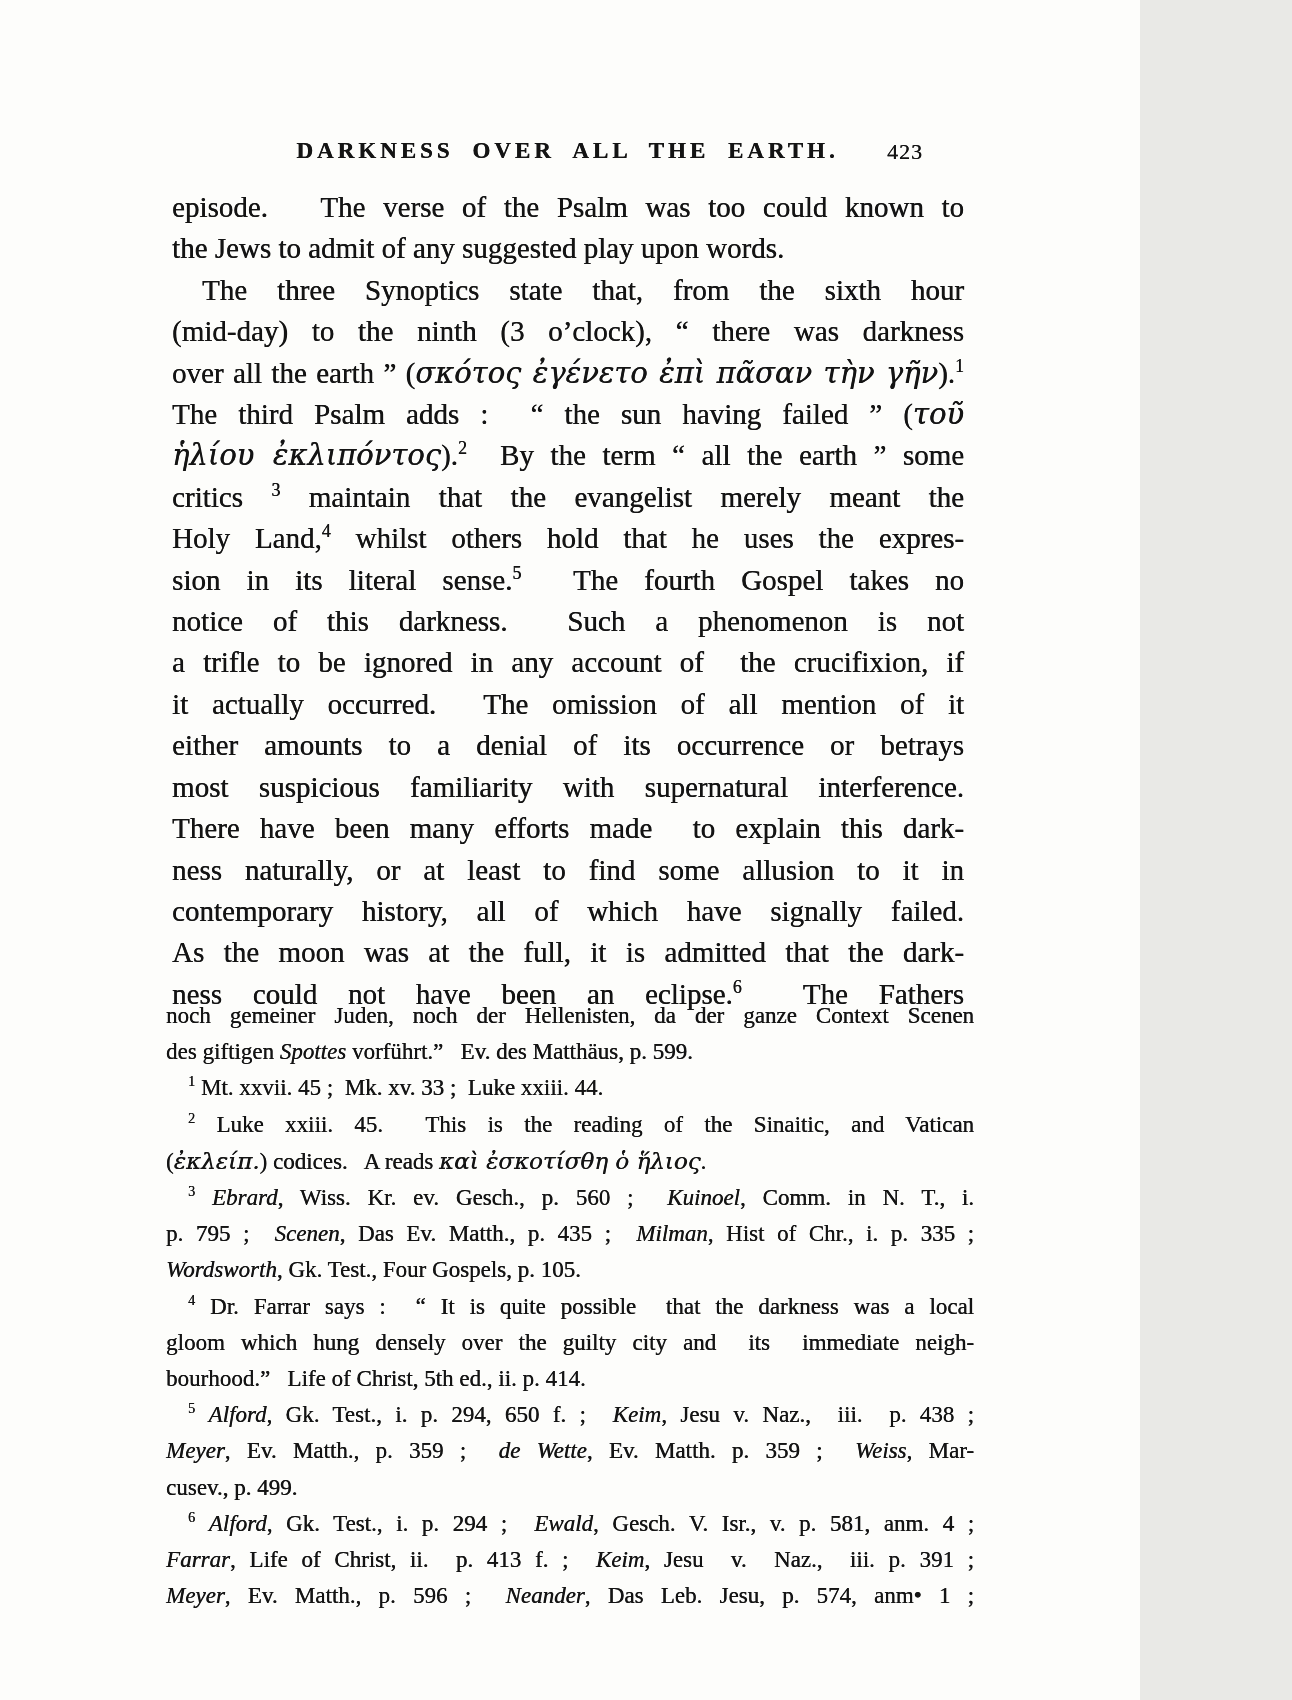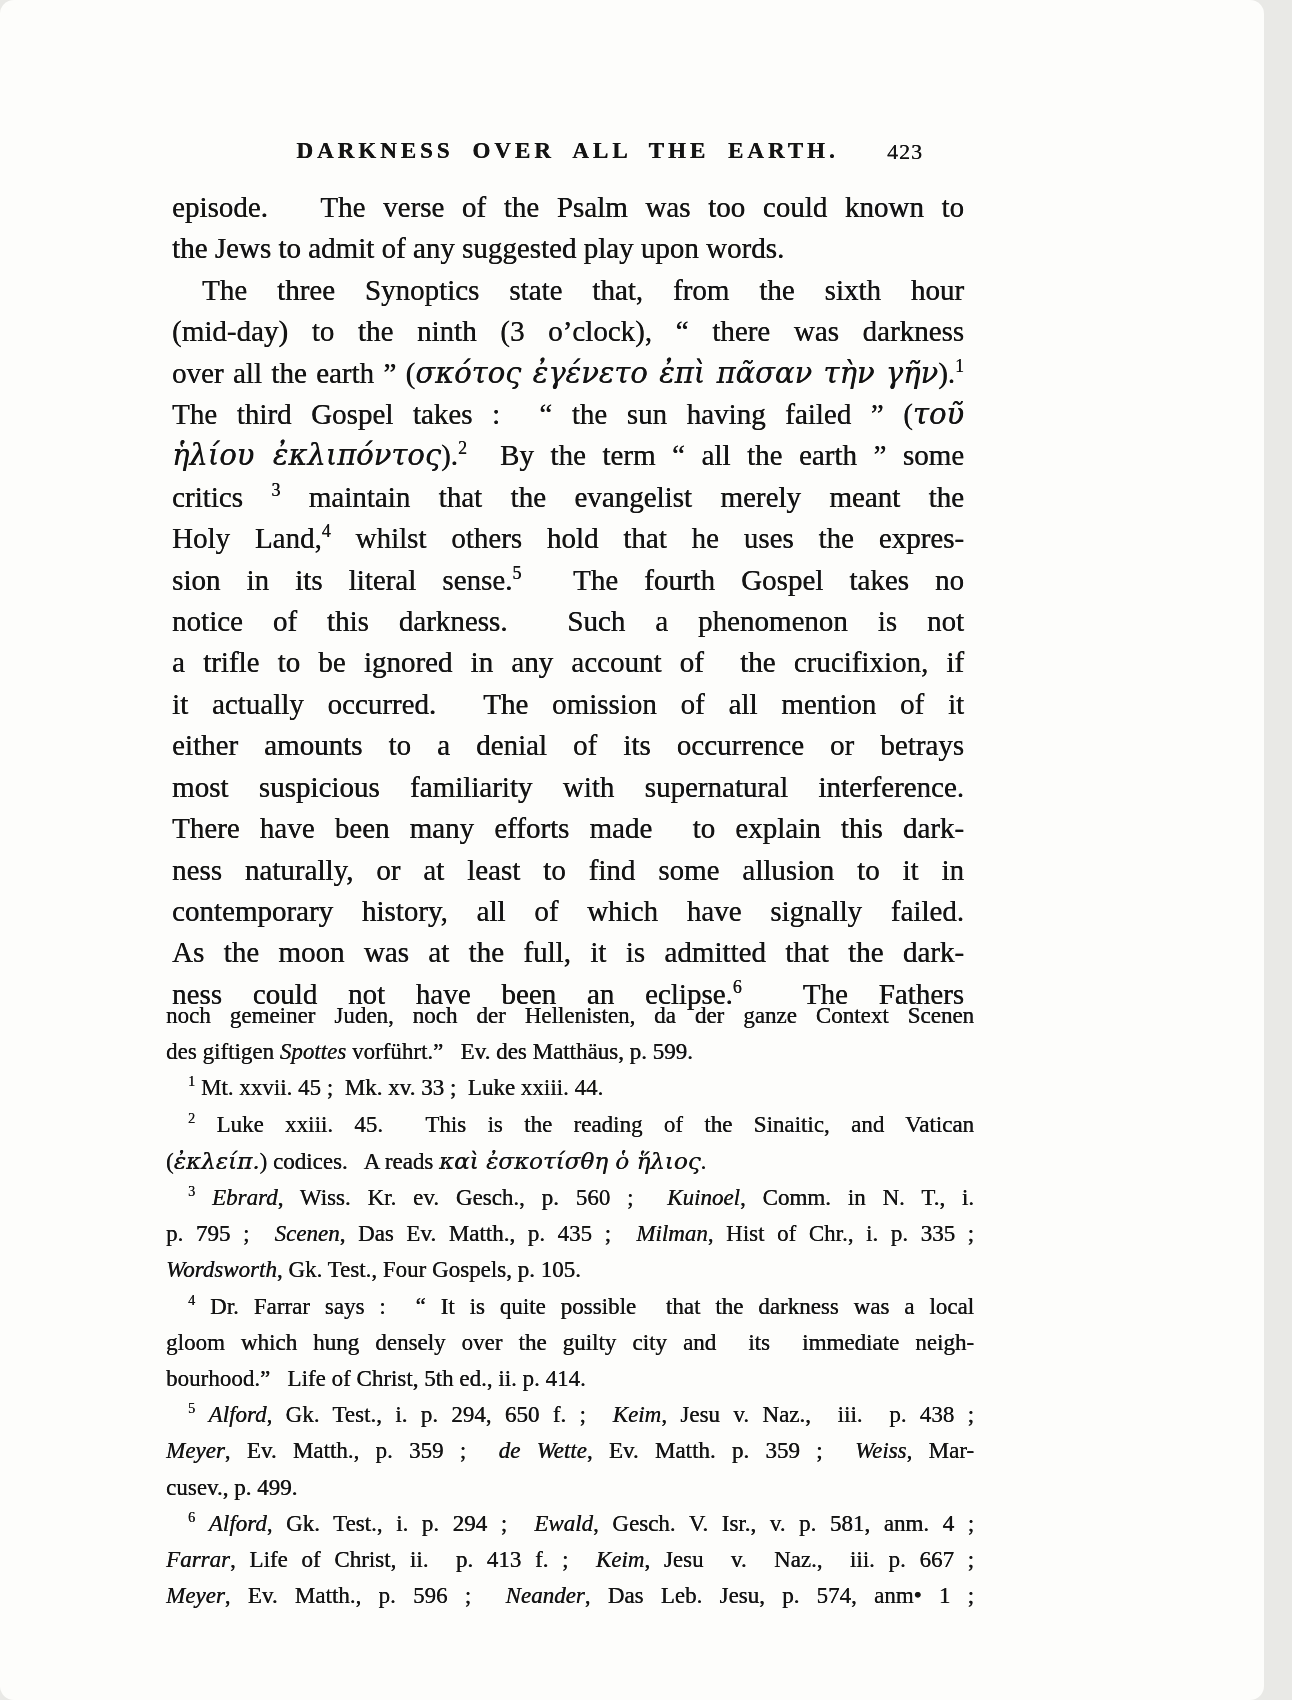--- a/index.html
+++ b/index.html
@@ -1,23 +1,22 @@
 <!DOCTYPE html>
 <html style="--paper: #fdfdfb; --ink: #141414;"><head>
 <meta charset="utf-8">
 <style>
   :root { --paper:#fdfdfb; --ink:#141414; }
   html,body { margin:0; padding:0; background:#e9e9e6; }
   .page {
-    position:relative; width:1264px; height:1700px;
+    position:relative; width:1140px; height:1700px;
     background:var(--paper); color:var(--ink);
     font-family:"Liberation Serif", serif;
     overflow:hidden;
     text-shadow:0.35px 0 0 currentColor;
-    border-radius:14px;
   }
   .header { position:absolute; left:170px; top:138px; width:795px; height:34px; }
   .running-title {
     text-align:center; font-weight:bold; font-size:23px;
     letter-spacing:4px; word-spacing:9px;
   }
   .page-number {
     position:absolute; right:42px; top:1px;
     font-weight:normal; font-size:22px; letter-spacing:1px;
   }
@@ -44,21 +43,21 @@
   <div class="header">
     <div class="running-title">DARKNESS OVER ALL THE EARTH.</div>
     <div class="page-number">423</div>
   </div>
   <div class="body-text">
       <div class="line"><span>episode.   The verse of the Psalm was too could known to</span></div>
       <div class="line noj"><span>the Jews to admit of any suggested play upon words.</span></div>
       <div class="line ind"><span>The three Synoptics state that, from the sixth hour</span></div>
       <div class="line"><span>(mid-day) to the ninth (3 o’clock), “ there was darkness</span></div>
       <div class="line"><span>over all the earth ” (</span><span class="g">σκότος ἐγένετο ἐπὶ πᾶσαν τὴν γῆν</span><span>).</span><span class="sup">1</span></div>
-      <div class="line"><span>The third Gospel takes :  “ the sun having failed ” (</span><span class="g">τοῦ</span></div>
+      <div class="line"><span>The third Psalm adds :  “ the sun having failed ” (</span><span class="g">τοῦ</span></div>
       <div class="line"><span class="g">ἡλίου ἐκλιπόντος</span><span>).</span><span class="sup">2</span><span>  By the term “ all the earth ” some</span></div>
       <div class="line"><span>critics </span><span class="sup">3</span><span> maintain that the evangelist merely meant the</span></div>
       <div class="line"><span>Holy Land,</span><span class="sup">4</span><span> whilst others hold that he uses the expres-</span></div>
       <div class="line"><span>sion in its literal sense.</span><span class="sup">5</span><span>  The fourth Gospel takes no</span></div>
       <div class="line"><span>notice of this darkness.  Such a phenomenon is not</span></div>
       <div class="line"><span>a trifle to be ignored in any account of  the crucifixion, if</span></div>
       <div class="line"><span>it actually occurred.  The omission of all mention of it</span></div>
       <div class="line"><span>either amounts to a denial of its occurrence or betrays</span></div>
       <div class="line"><span>most suspicious familiarity with supernatural interference.</span></div>
       <div class="line"><span>There have been many efforts made  to explain this dark-</span></div>
@@ -76,16 +75,16 @@
       <div class="line ind"><span class="sup">3</span><span> </span><span class="i">Ebrard</span><span>, Wiss. Kr. ev. Gesch., p. 560 ;  </span><span class="i">Kuinoel</span><span>, Comm. in N. T., i.</span></div>
       <div class="line"><span>p. 795 ;  </span><span class="i">Scenen</span><span>, Das Ev. Matth., p. 435 ;  </span><span class="i">Milman</span><span>, Hist of Chr., i. p. 335 ;</span></div>
       <div class="line noj"><span class="i">Wordsworth</span><span>, Gk. Test., Four Gospels, p. 105.</span></div>
       <div class="line ind"><span class="sup">4</span><span> Dr. Farrar says :  “ It is quite possible  that the darkness was a local</span></div>
       <div class="line"><span>gloom which hung densely over the guilty city and  its  immediate neigh-</span></div>
       <div class="line noj"><span>bourhood.”   Life of Christ, 5th ed., ii. p. 414.</span></div>
       <div class="line ind"><span class="sup">5</span><span> </span><span class="i">Alford</span><span>, Gk. Test., i. p. 294, 650 f. ;  </span><span class="i">Keim</span><span>, Jesu v. Naz.,  iii.  p. 438 ;</span></div>
       <div class="line"><span class="i">Meyer</span><span>, Ev. Matth., p. 359 ;  </span><span class="i">de Wette</span><span>, Ev. Matth. p. 359 ;  </span><span class="i">Weiss</span><span>, Mar-</span></div>
       <div class="line noj"><span>cusev., p. 499.</span></div>
       <div class="line ind"><span class="sup">6</span><span> </span><span class="i">Alford</span><span>, Gk. Test., i. p. 294 ;  </span><span class="i">Ewald</span><span>, Gesch. V. Isr., v. p. 581, anm. 4 ;</span></div>
-      <div class="line"><span class="i">Farrar</span><span>, Life of Christ, ii.  p. 413 f. ;  </span><span class="i">Keim</span><span>, Jesu  v.  Naz.,  iii. p. 667 ;</span></div>
+      <div class="line"><span class="i">Farrar</span><span>, Life of Christ, ii.  p. 413 f. ;  </span><span class="i">Keim</span><span>, Jesu  v.  Naz.,  iii. p. 391 ;</span></div>
       <div class="line"><span class="i">Meyer</span><span>, Ev. Matth., p. 596 ;  </span><span class="i">Neander</span><span>, Das Leb. Jesu, p. 574, anm• 1 ;</span></div>
     </div>
 </div>
 
 </body></html>

